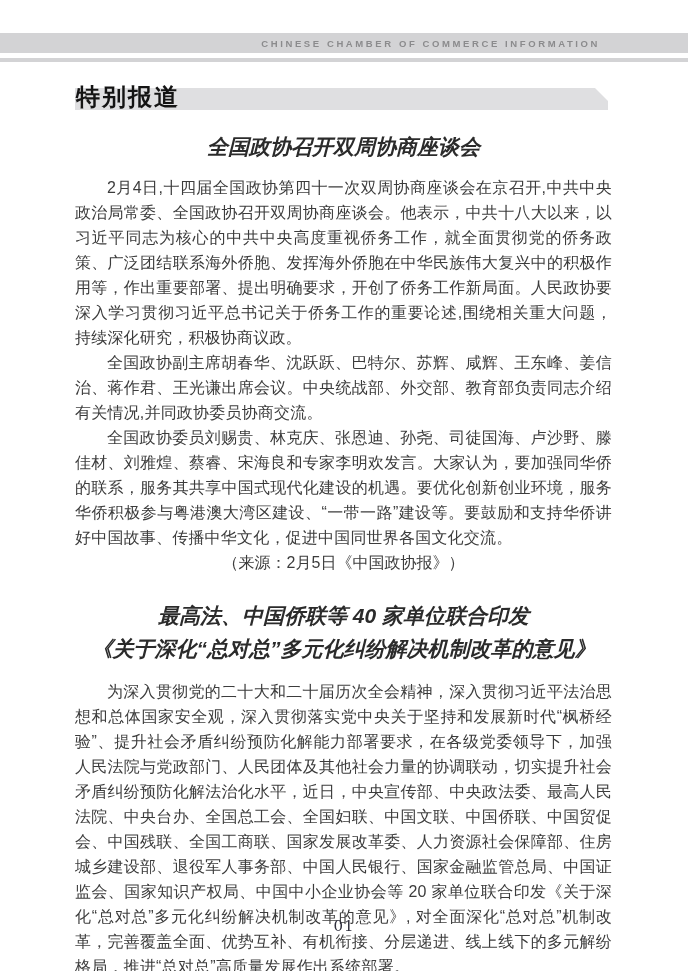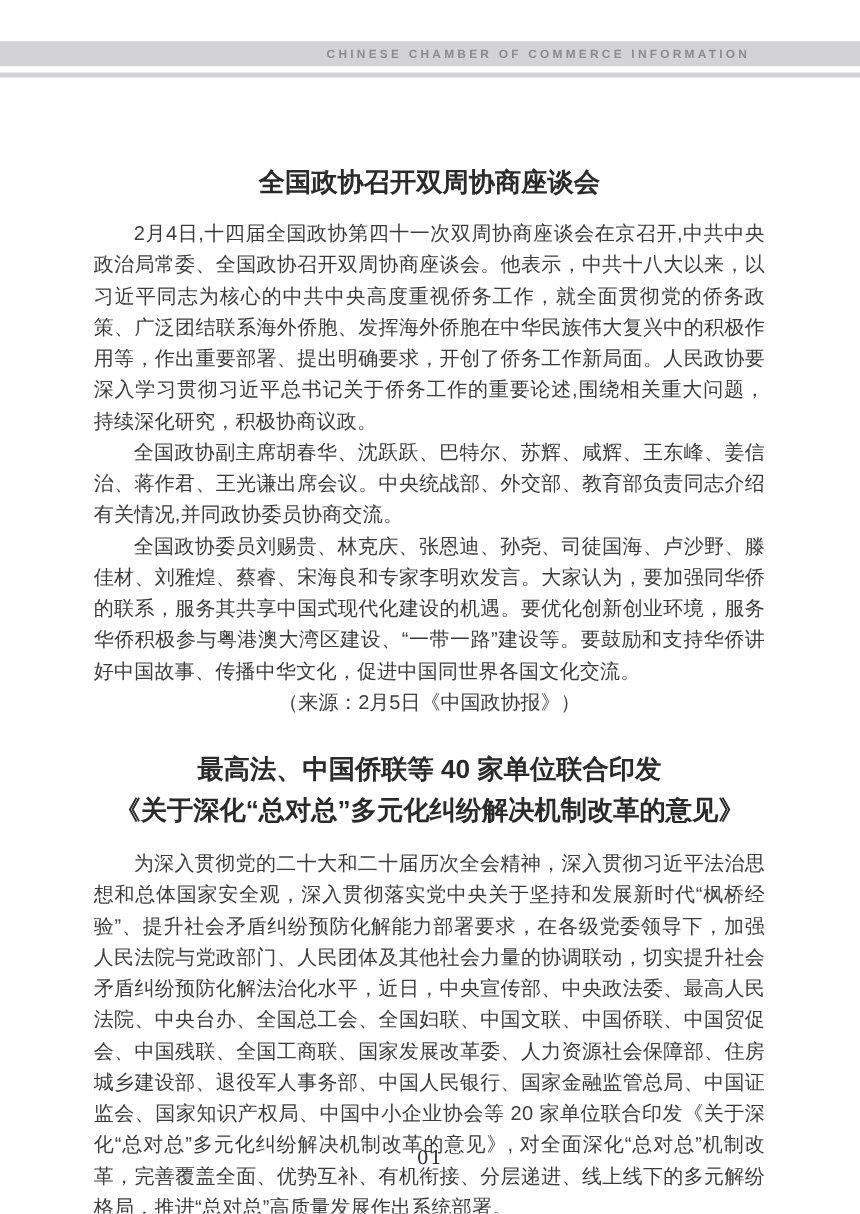--- a/index.html
+++ b/index.html
@@ -70,21 +70,21 @@
     width: 537px;
   }
   .article-title {
     text-align: center;
     font-size: 21px;
     font-weight: bold;
     color: #2b2b2b;
     line-height: 33px;
     margin: 0;
   }
-  .article-title .t-line { display: block; }
+  .article-title .t-line { display: block; font-style: italic; }
   .body-para {
     margin: 0;
     font-size: 16px;
     line-height: 25px;
     color: #3c3c3c;
     text-align: justify;
     text-indent: 2em;
     letter-spacing: 0.2px;
   }
   .first-para { margin-top: 12px; }
@@ -113,20 +113,24 @@
 <body>
 
 <div class="page">
 
   <div class="top-bar">
     <span class="masthead-text">CHINESE CHAMBER OF COMMERCE INFORMATION</span>
   </div>
 
   <div class="top-line"></div>
 
+  <div class="section-header">
+    <div class="section-bar"></div>
+    <span class="section-label">特别报道</span>
+  </div>
 
   <div class="content">
 
     <div class="article">
       <h1 class="article-title">
         <span class="t-line">全国政协召开双周协商座谈会</span>
       </h1>
       <p class="body-para first-para">2月4日,十四届全国政协第四十一次双周协商座谈会在京召开,中共中央政治局常委、全国政协召开双周协商座谈会。他表示，中共十八大以来，以习近平同志为核心的中共中央高度重视侨务工作，就全面贯彻党的侨务政策、广泛团结联系海外侨胞、发挥海外侨胞在中华民族伟大复兴中的积极作用等，作出重要部署、提出明确要求，开创了侨务工作新局面。人民政协要深入学习贯彻习近平总书记关于侨务工作的重要论述,围绕相关重大问题，持续深化研究，积极协商议政。</p>
       <p class="body-para">全国政协副主席胡春华、沈跃跃、巴特尔、苏辉、咸辉、王东峰、姜信治、蒋作君、王光谦出席会议。中央统战部、外交部、教育部负责同志介绍有关情况,并同政协委员协商交流。</p>
       <p class="body-para">全国政协委员刘赐贵、林克庆、张恩迪、孙尧、司徒国海、卢沙野、滕佳材、刘雅煌、蔡睿、宋海良和专家李明欢发言。大家认为，要加强同华侨的联系，服务其共享中国式现代化建设的机遇。要优化创新创业环境，服务华侨积极参与粤港澳大湾区建设、“一带一路”建设等。要鼓励和支持华侨讲好中国故事、传播中华文化，促进中国同世界各国文化交流。</p>

